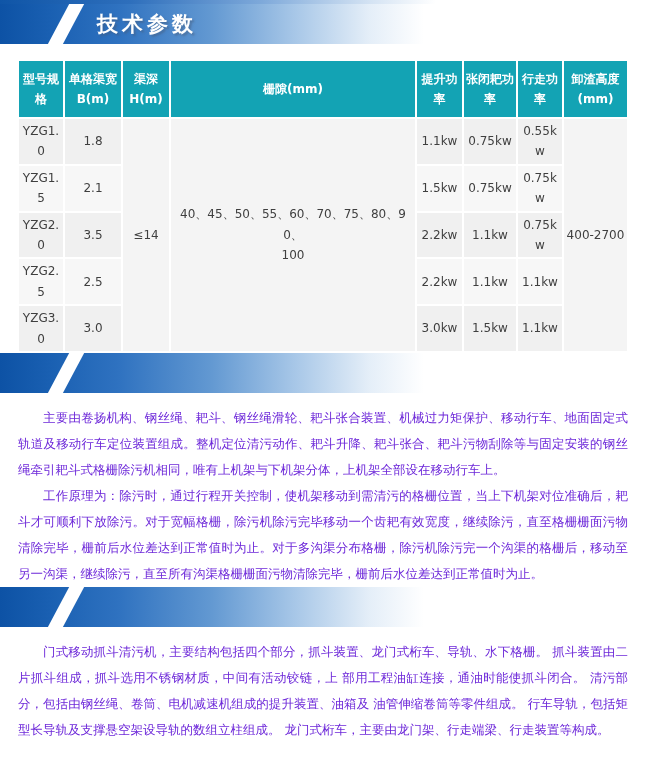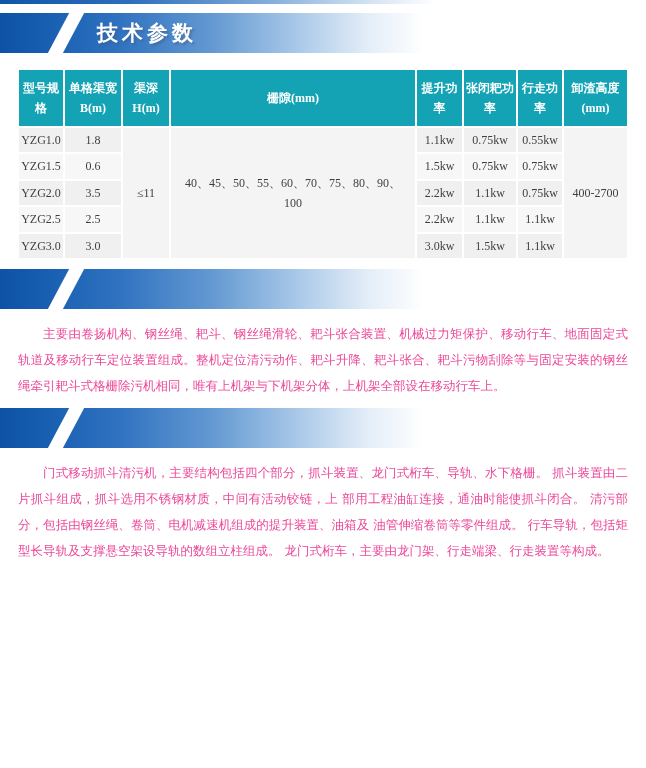--- a/index.html
+++ b/index.html
@@ -12,57 +12,57 @@
   .page { width:646px; height:768px; background:#fff; }
 
   
   .top-line {
     height:4px; width:436px;
     background:linear-gradient(to right,#0f55a7 0%,#2e6fbc 30%,#7ea9da 60%,#d4e3f3 85%,#ffffff 100%);
   }
 
   
   .banner {
-    position:relative; height:40px; width:424px; margin-top:9px; overflow:hidden;
+    position:relative; height:40px; width:424px; overflow:hidden;
     background:linear-gradient(to right,#0d52a5 0%,#1a60b2 12%,#2f72c0 28%,#6399d2 50%,#a9c8e8 70%,#e4eef8 87%,#ffffff 100%);
   }
   .banner .stripe {
     position:absolute; left:58px; top:-8px; height:58px; width:15px;
     background:#ffffff; transform:skewX(-28deg);
   }
   .banner .banner-title {
     position:absolute; left:97px; top:50%; transform:translateY(-50%);
     color:#ffffff; font-size:21px; font-weight:bold; letter-spacing:4px;
     text-shadow:2px 2px 2px rgba(70,90,120,0.5);
     white-space:nowrap;
   }
 
   
   table.spec-table {
-    margin:15px auto 0 auto; width:610px; border-collapse:collapse; table-layout:fixed;font-family:Liberation Serif, serif;
+    margin:15px auto 0 auto; width:610px; border-collapse:collapse; table-layout:fixed;
   }
   .spec-table th, .spec-table td {
     border:2px solid #ffffff; text-align:center; vertical-align:middle;
     font-size:12px; line-height:1.7; padding:2px 1px; word-break:break-all;
   }
   .spec-table thead th {
     background:#13a3b4; color:#ffffff; font-weight:bold; height:58px;
   }
   .spec-table tbody td { color:#3f3f3f; height:26px; }
   .spec-table tbody tr:nth-child(odd) td { background:#f0f0f0; }
   .spec-table tbody tr:nth-child(even) td { background:#f7f7f7; }
   .spec-table tbody td.merged { background:#f4f4f4 !important; }
   .col-model {width:46px;} .col-width {width:58px;} .col-depth {width:48px;}
   .col-gap {width:246px;} .col-lift {width:47px;} .col-rake {width:54px;}
   .col-travel {width:46px;} .col-discharge {width:65px;}
 
   
   .text-block { margin:12px 18px 0 18px; }
   .text-block p {
-    font-size:12.5px; line-height:26px; color:#ec4899;
+    font-size:12.5px; line-height:26px; color:#6d28d9;
     text-indent:2em; text-align:justify;
   }
 </style>
 </head>
 <body>
 
 <div class="page">
 
   <div class="top-line"></div>
 
@@ -91,30 +91,30 @@
           <th>提升功<br>率</th>
           <th>张闭耙功<br>率</th>
           <th>行走功<br>率</th>
           <th>卸渣高度<br>(mm)</th>
         </tr>
       </thead>
     <tbody>
         <tr>
           <td>YZG1.0</td>
           <td>1.8</td>
-          <td rowspan="5" class="merged">≤11</td>
+          <td rowspan="5" class="merged">≤14</td>
           <td rowspan="5" class="merged">40、45、50、55、60、70、75、80、90、<br>100</td>
           <td>1.1kw</td>
           <td>0.75kw</td>
           <td>0.55kw</td>
           <td rowspan="5" class="merged">400-2700</td>
         </tr>
         <tr>
           <td>YZG1.5</td>
-          <td>0.6</td>
+          <td>2.1</td>
           <td>1.5kw</td>
           <td>0.75kw</td>
           <td>0.75kw</td>
         </tr>
         <tr>
           <td>YZG2.0</td>
           <td>3.5</td>
           <td>2.2kw</td>
           <td>1.1kw</td>
           <td>0.75kw</td>
@@ -135,20 +135,21 @@
         </tr>
       </tbody>
   </table>
 
   <div class="banner">
     <span class="stripe"></span>
   </div>
 
   <div class="text-block">
     <p>主要由卷扬机构、钢丝绳、耙斗、钢丝绳滑轮、耙斗张合装置、机械过力矩保护、移动行车、地面固定式轨道及移动行车定位装置组成。整机定位清污动作、耙斗升降、耙斗张合、耙斗污物刮除等与固定安装的钢丝绳牵引耙斗式格栅除污机相同，唯有上机架与下机架分体，上机架全部设在移动行车上。</p>
+    <p>工作原理为：除污时，通过行程开关控制，使机架移动到需清污的格栅位置，当上下机架对位准确后，耙斗才可顺利下放除污。对于宽幅格栅，除污机除污完毕移动一个齿耙有效宽度，继续除污，直至格栅栅面污物清除完毕，栅前后水位差达到正常值时为止。对于多沟渠分布格栅，除污机除污完一个沟渠的格栅后，移动至另一沟渠，继续除污，直至所有沟渠格栅栅面污物清除完毕，栅前后水位差达到正常值时为止。</p>
   </div>
 
   <div class="banner">
     <span class="stripe"></span>
   </div>
 
   <div class="text-block">
     <p>门式移动抓斗清污机，主要结构包括四个部分，抓斗装置、龙门式桁车、导轨、水下格栅。 抓斗装置由二片抓斗组成，抓斗选用不锈钢材质，中间有活动铰链，上 部用工程油缸连接，通油时能使抓斗闭合。 清污部分，包括由钢丝绳、卷筒、电机减速机组成的提升装置、油箱及 油管伸缩卷筒等零件组成。 行车导轨，包括矩型长导轨及支撑悬空架设导轨的数组立柱组成。 龙门式桁车，主要由龙门架、行走端梁、行走装置等构成。</p>
 
   </div>

